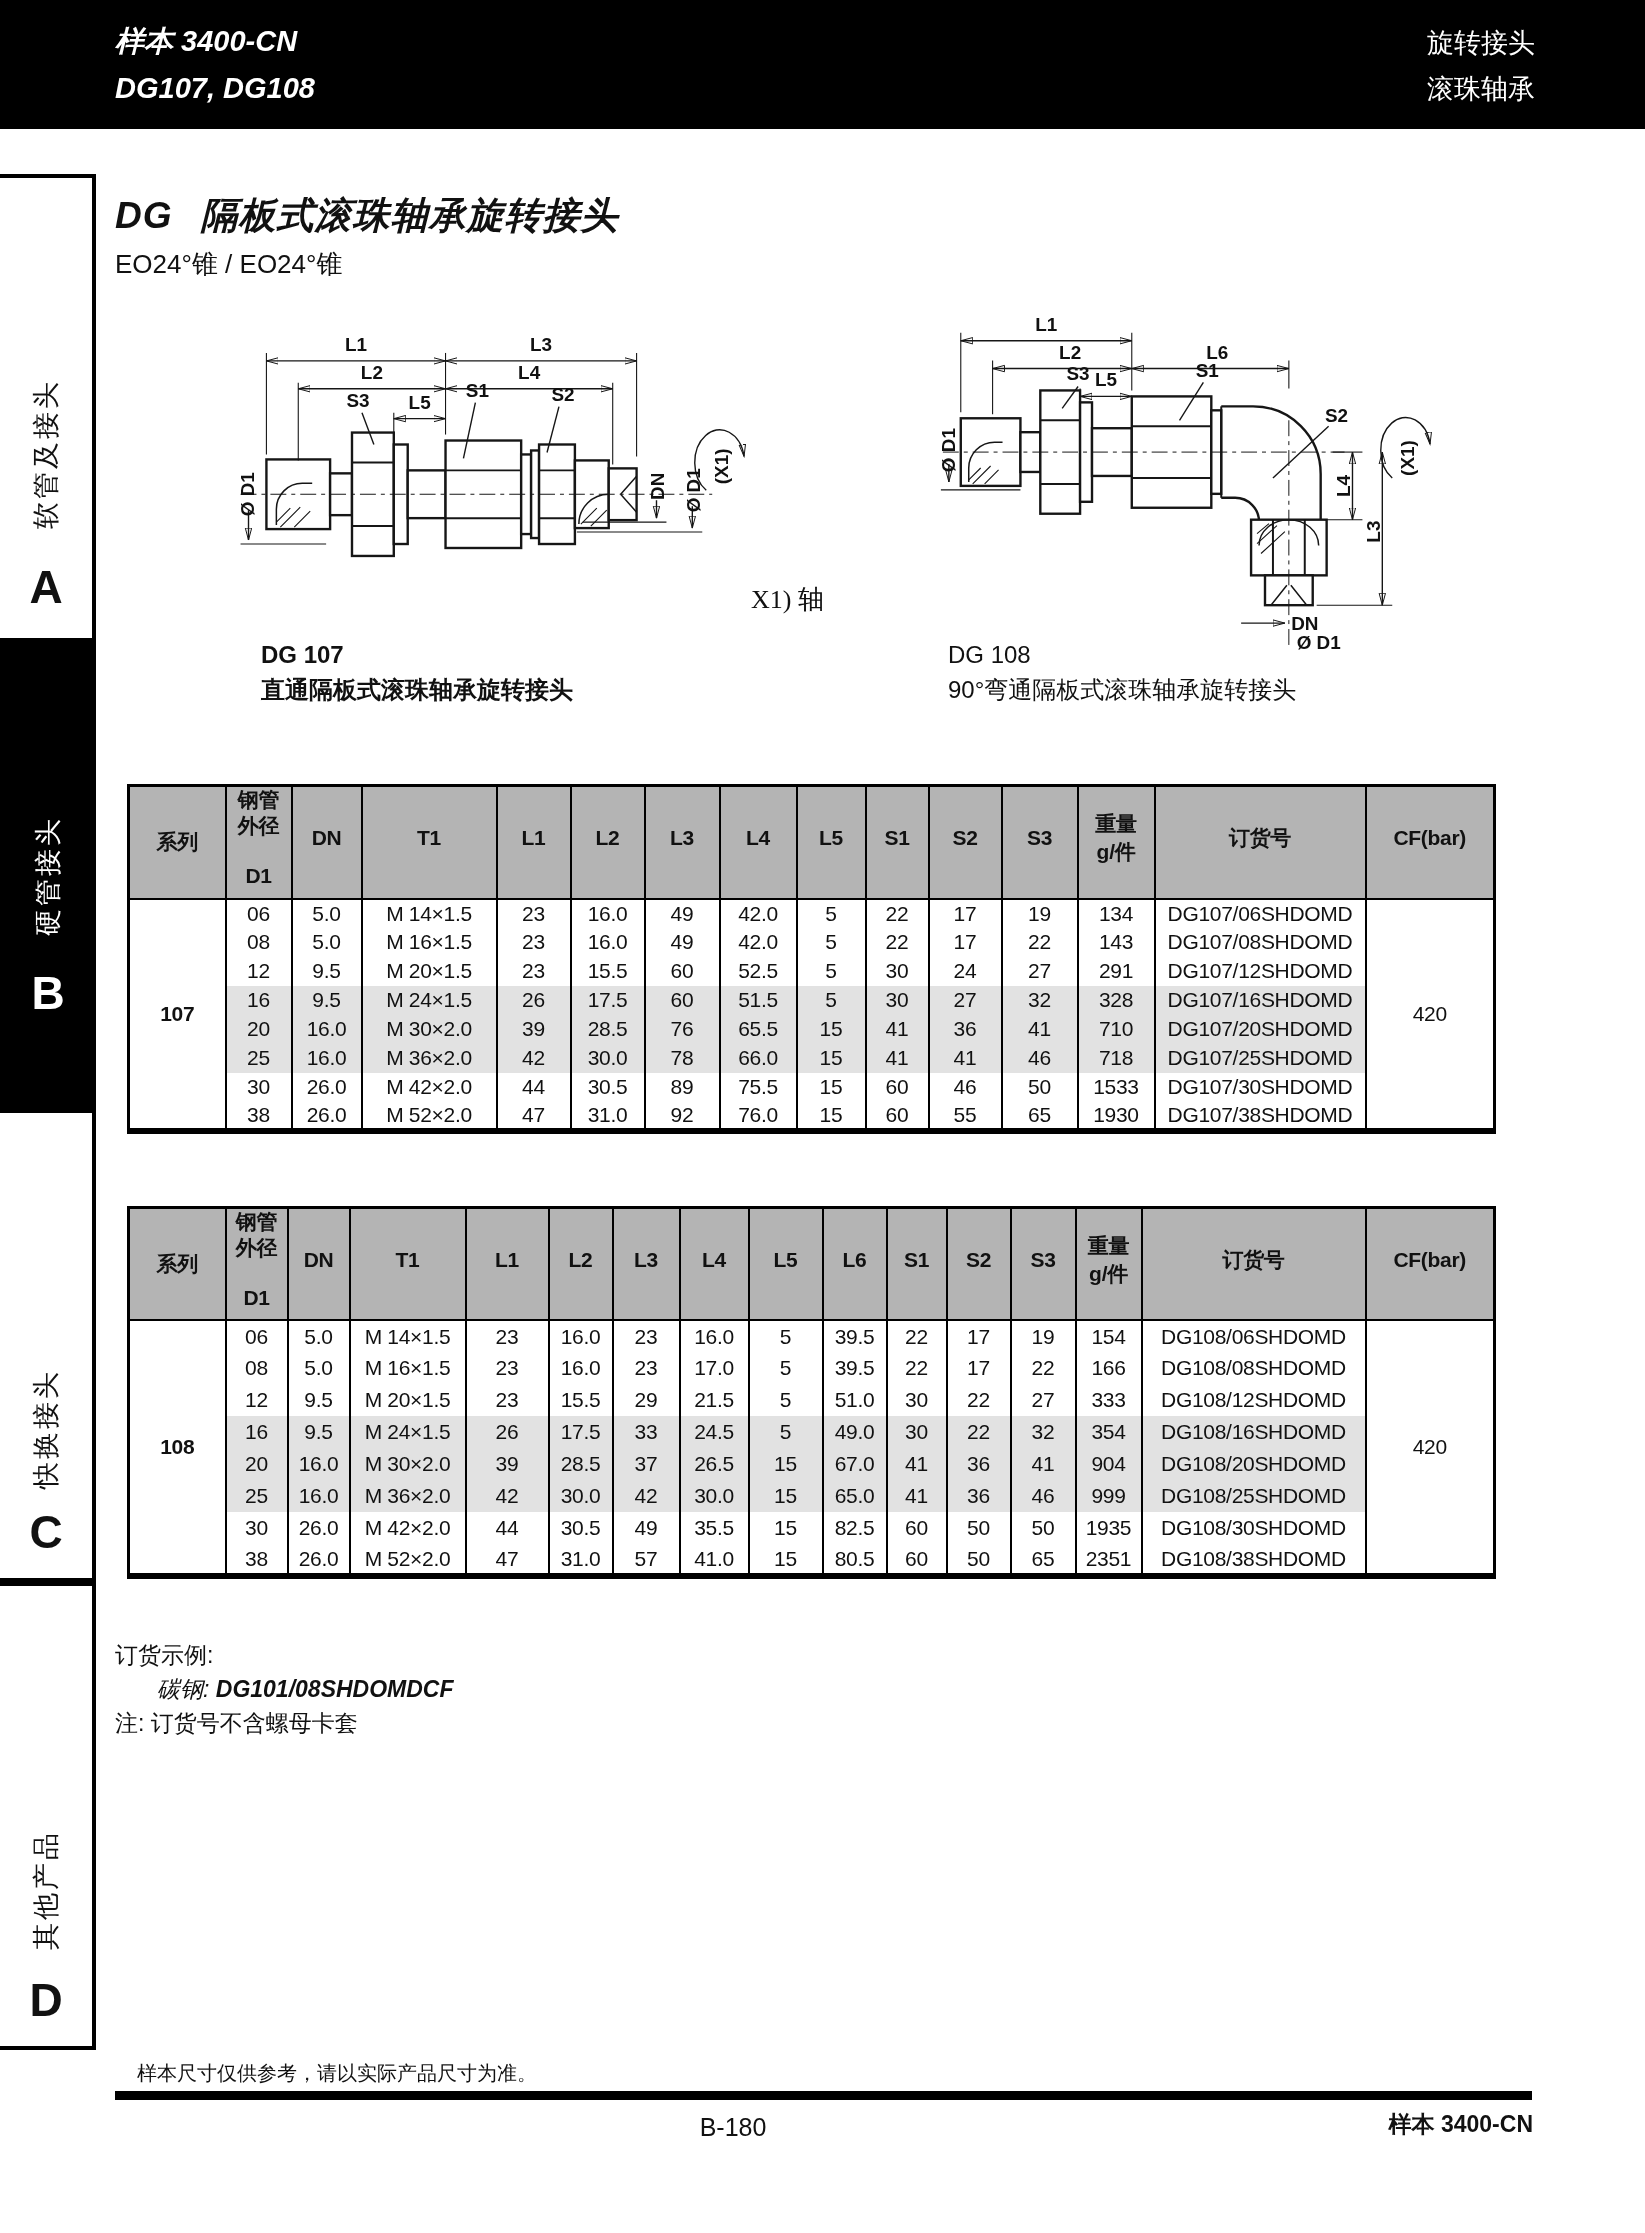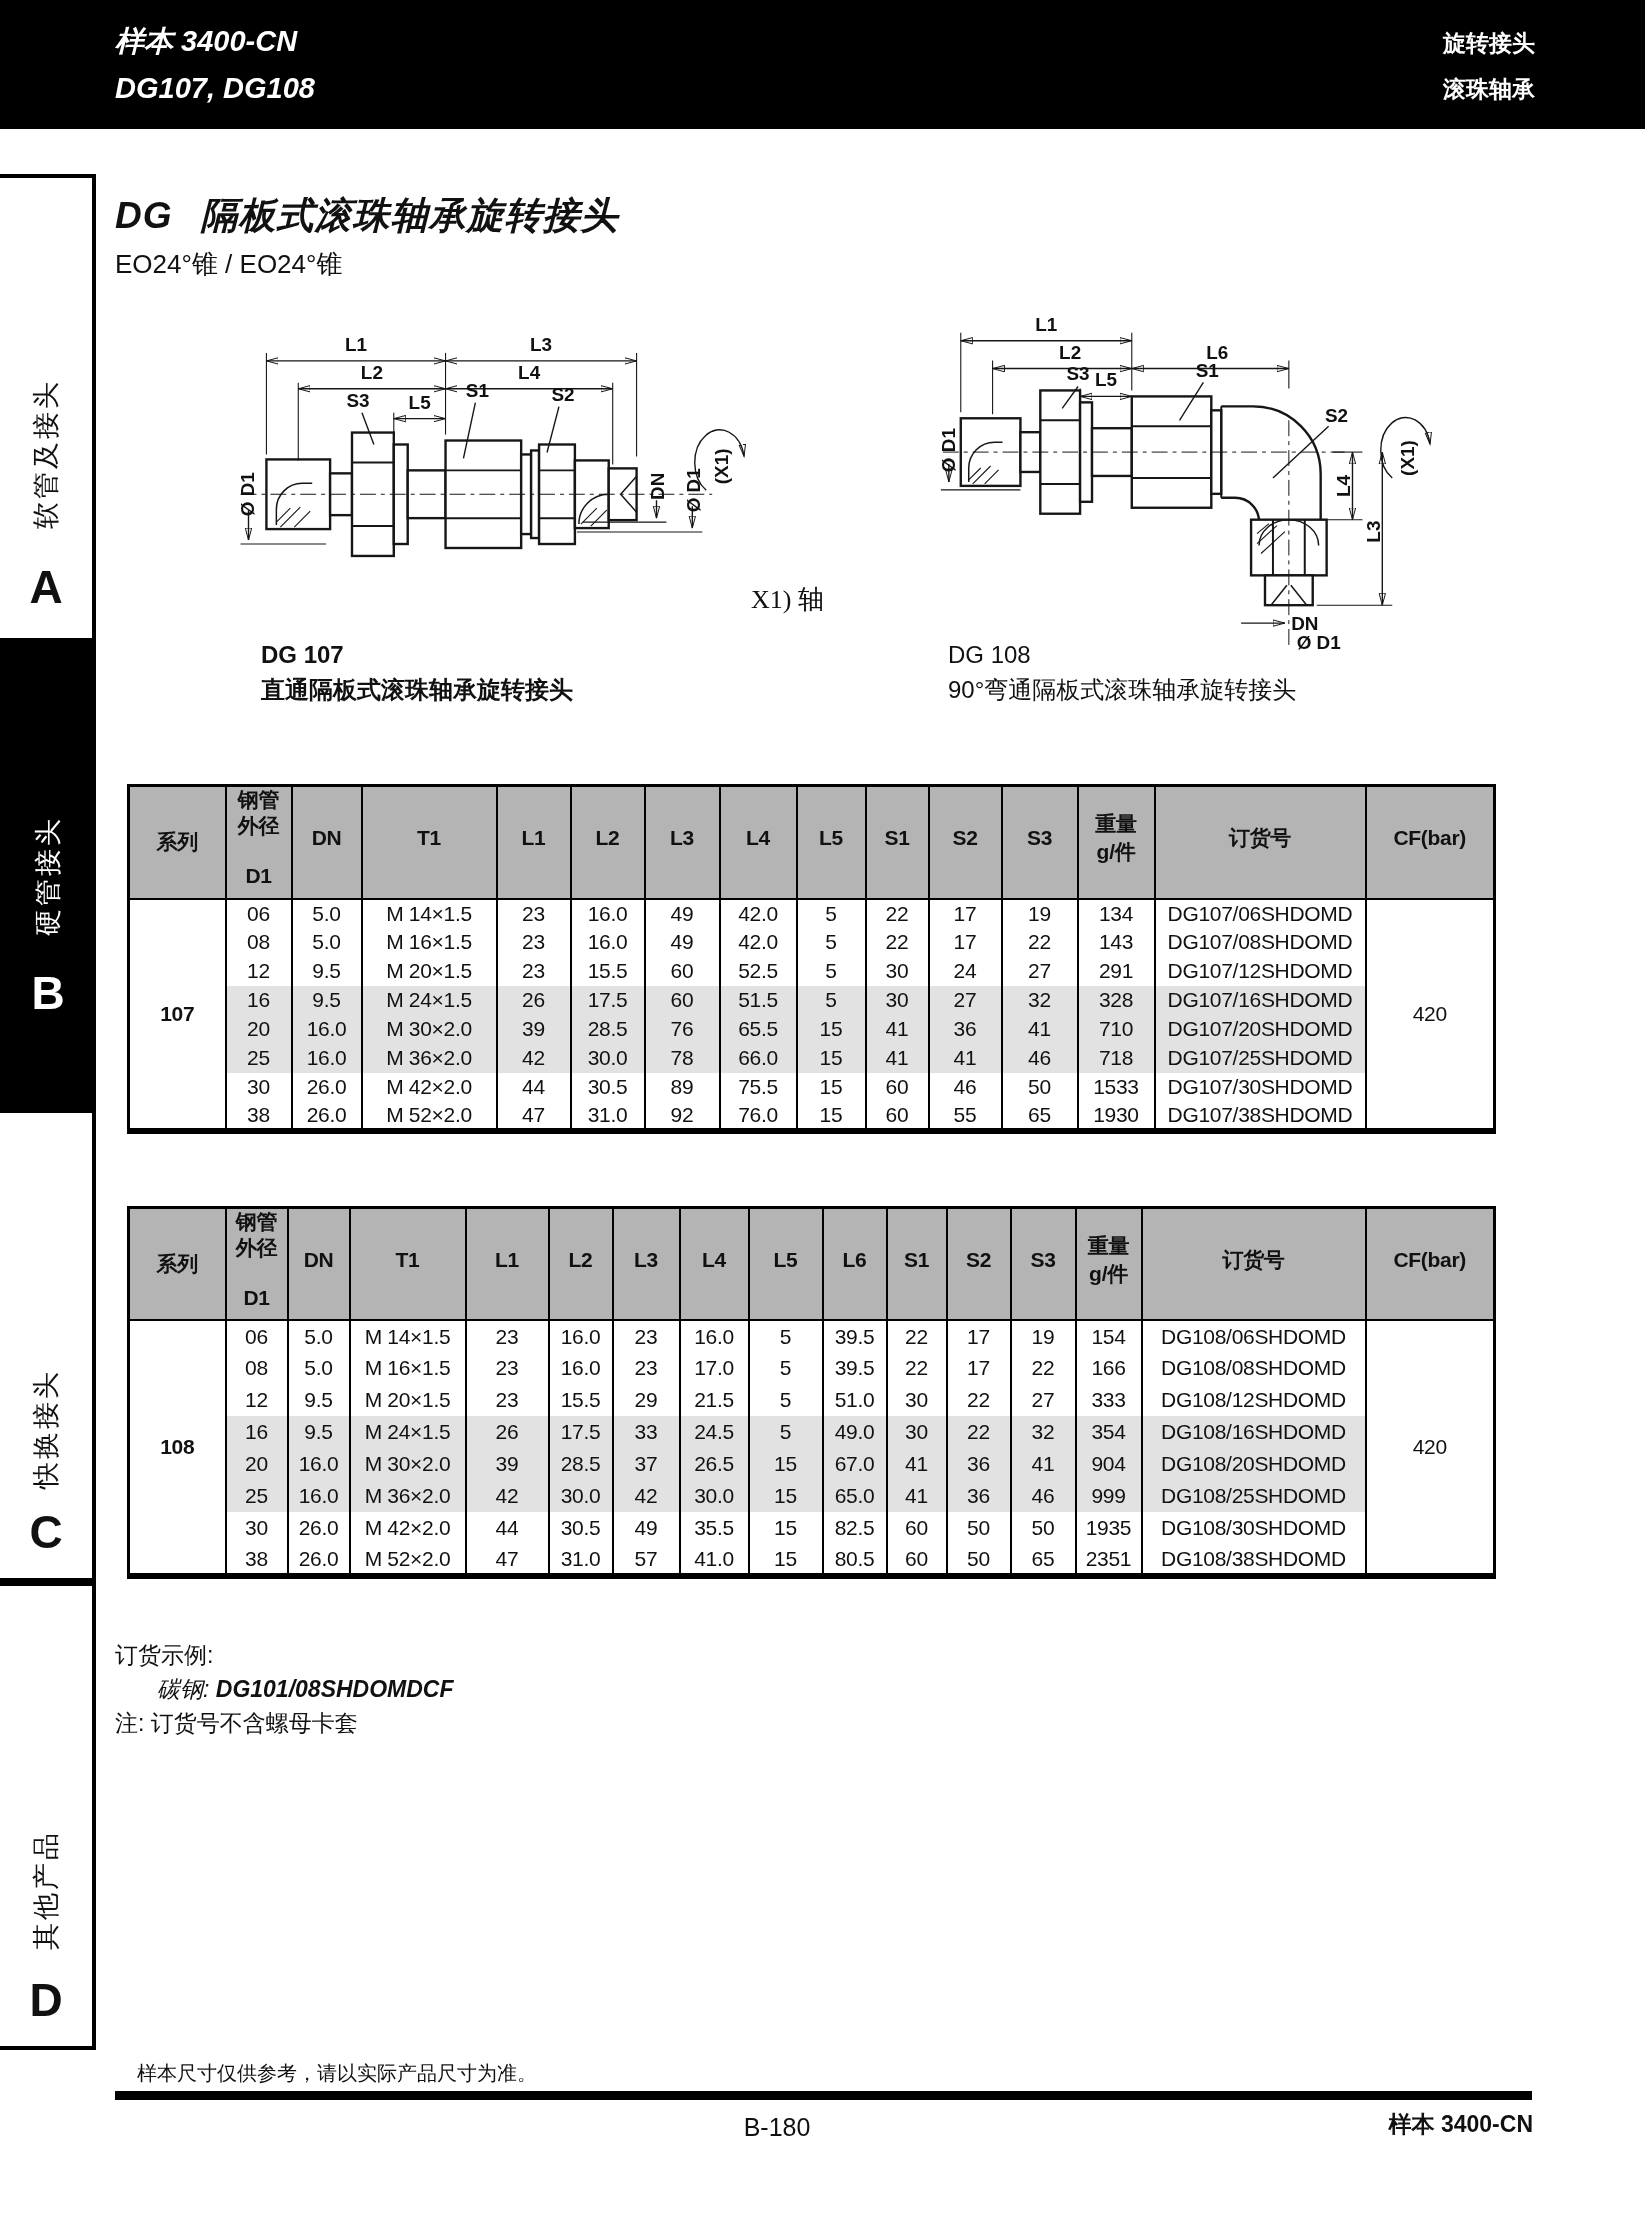--- a/index.html
+++ b/index.html
@@ -2,21 +2,21 @@
 <html><head>
 <meta charset="utf-8">
 <style>
   html,body{margin:0;padding:0;background:#999;}
   .page{position:relative;width:1646px;height:2234px;background:#fff;overflow:hidden;
         font-family:"Liberation Sans",sans-serif;color:#111;
         --bar:#000000;--thbg:#b4b4b4;--shade:#e2e2e2;}
   
   .header-bar{position:absolute;left:0;top:0;width:1646px;height:129px;background:var(--bar);color:#fff;}
   .hb-left{position:absolute;left:115px;top:18px;font-style:italic;font-weight:bold;font-size:29px;line-height:47px;white-space:nowrap;}
-  .hb-right{position:absolute;right:111px;top:20px;font-weight:bold;font-size:23px;line-height:46px;text-align:right;white-space:nowrap;}
+  .hb-right{position:absolute;right:111px;top:20px;font-weight:normal;font-size:27px;line-height:46px;text-align:right;white-space:nowrap;}
   
   .side{position:absolute;left:0;width:96px;box-sizing:border-box;}
   .side.light{background:#fff;border:4px solid #000;border-left:none;}
   .side.dark{background:#000;color:#fff;}
   .side-label{position:absolute;left:50%;transform:translate(-50%,-50%) rotate(-90deg);white-space:nowrap;font-size:27px;letter-spacing:3px;}
   .side-letter{position:absolute;left:50%;transform:translate(-50%,-50%);font-size:46px;font-weight:bold;}
   .side-a{top:174px;height:468px;} .side-a .side-label{top:60%;} .side-a .side-letter{top:89%;}
   .side-b{top:642px;height:468px;} .side-b .side-label{top:50%;} .side-b .side-letter{top:75%;}
   .side-c{top:1109px;height:473px;} .side-c .side-label{top:68%;} .side-c .side-letter{top:90%;}
   .side-d{top:1582px;height:468px;} .side-d .side-label{top:66%;} .side-d .side-letter{top:90%;}
@@ -55,21 +55,21 @@
   td.series-cell{font-weight:bold;font-size:22px;background:#fff;}
   td.cf-cell{background:#fff;}
   td.shade{background:var(--shade);}
   
   .notes{position:absolute;left:115px;top:1618px;font-size:23px;line-height:34px;margin-top:20px;}
   .notes .indent{padding-left:42px;font-style:italic;}
   .notes b{font-weight:bold;}
   
   .disclaimer{position:absolute;left:137px;top:2060px;font-size:20px;}
   .rule{position:absolute;left:115px;top:2091px;width:1417px;height:9px;background:#000;}
-  .pageno{position:absolute;left:0;top:2113px;width:1466px;text-align:center;font-size:25px;padding-left:44px;}
+  .pageno{position:absolute;left:0;top:2113px;width:1466px;text-align:center;font-size:25px;}
   .cat-right{position:absolute;right:113px;top:2109px;font-weight:bold;font-size:23px;}
   .logo{position:absolute;left:117px;top:2113px;width:195px;height:76px;background:#000;color:#fff;}
   .logo-text{position:absolute;left:50%;top:58%;transform:translate(-50%,-50%);font-style:italic;font-weight:bold;font-size:44px;letter-spacing:-1px;}
   .logo-bar{position:absolute;left:8px;top:38px;width:36px;height:8px;background:#fff;}
 </style>
 </head>
 <body>
 
 <div class="page" style="--bar: #000000; --thbg: #b4b4b4; --shade: #e2e2e2;">
 

